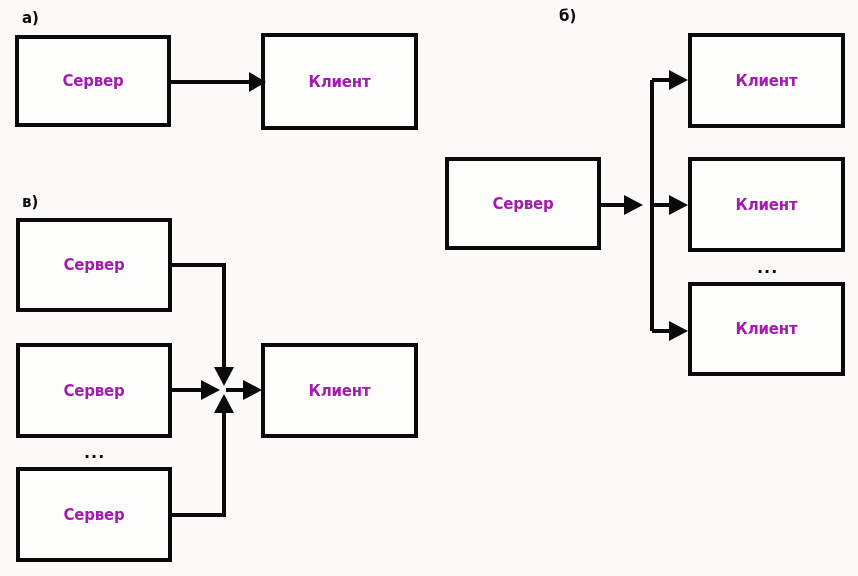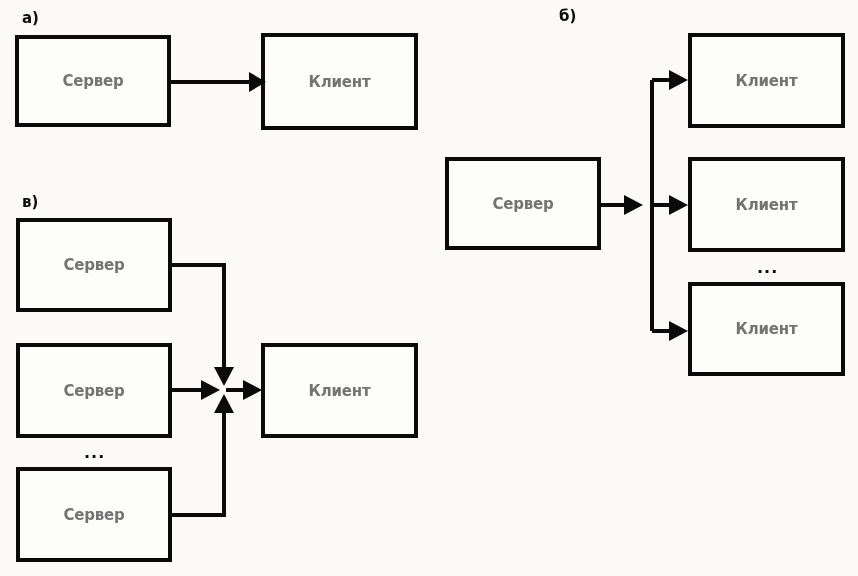--- a/index.html
+++ b/index.html
@@ -31,21 +31,21 @@
     background: #fdfdfb;
     border: 4px solid #0a0a0a;
     display: flex;
     align-items: center;
     justify-content: center;
   }
   .node-label {
     font-family: "DejaVu Sans", "Liberation Sans", sans-serif;
     font-weight: bold;
     font-size: 15px;
-    color: #737373;
+    color: #a21caf;
     letter-spacing: -0.2px;
     white-space: nowrap;
     user-select: none;
   }
   .ellipsis {
     position: absolute;
     font-family: "DejaVu Sans", "Liberation Sans", sans-serif;
     font-weight: bold;
     font-size: 16px;
     color: #0a0a0a;

